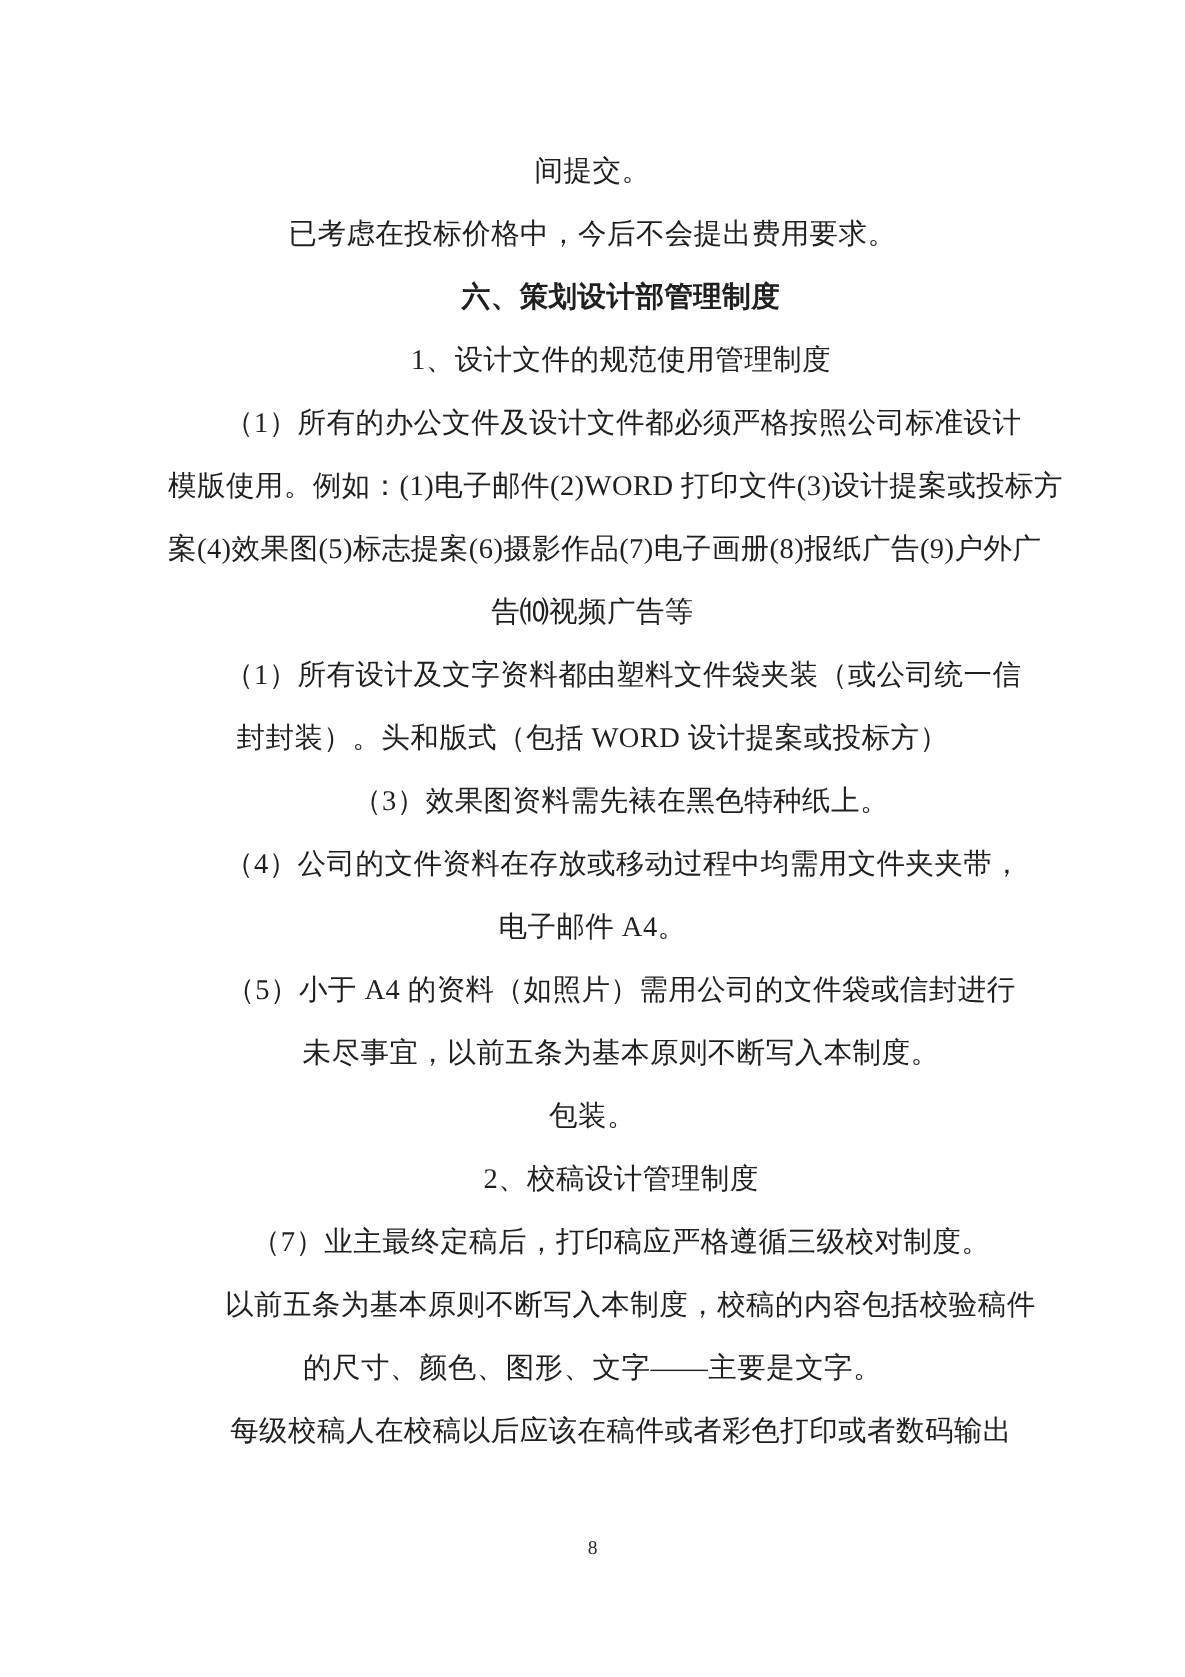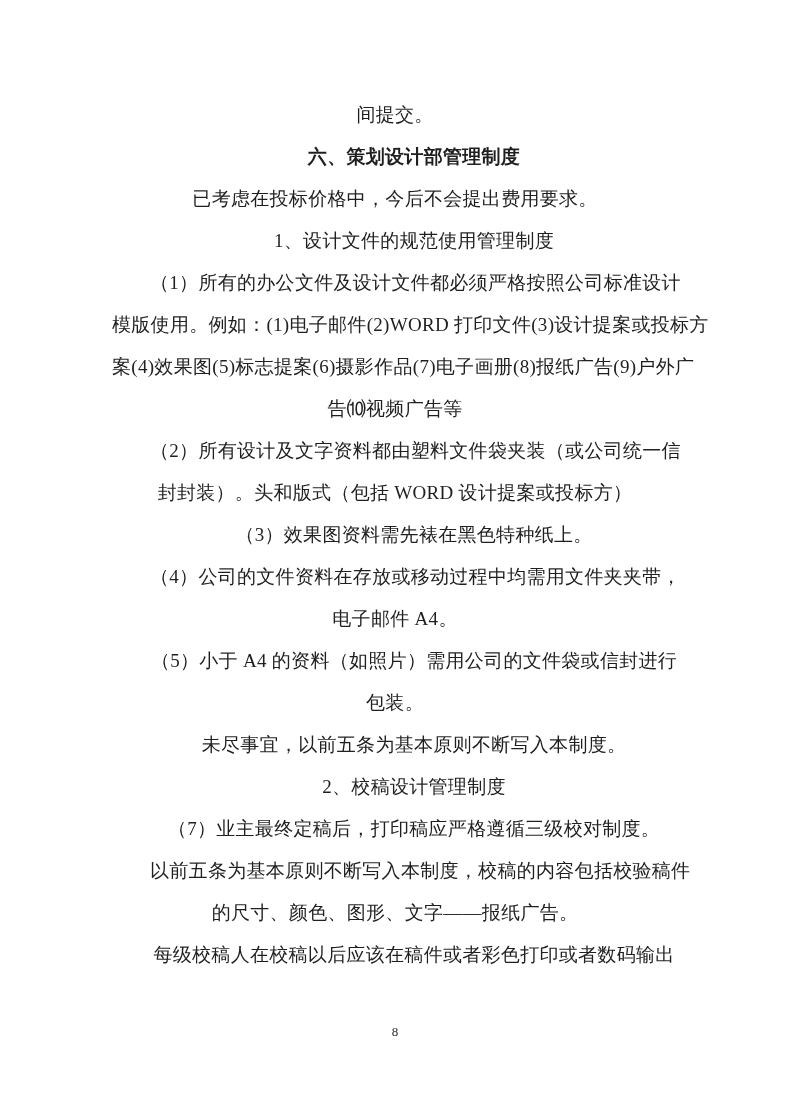--- a/index.html
+++ b/index.html
@@ -47,35 +47,35 @@
     line-height: 16px;
     color: #2a2a2a;
   }
 </style>
 </head>
 <body>
 
 <div class="page">
   <div class="content">
     <div class="line">间提交。</div>
+    <div class="line">已考虑在投标价格中，今后不会提出费用要求。</div>
     <div class="line indent heading">六、策划设计部管理制度</div>
-    <div class="line">已考虑在投标价格中，今后不会提出费用要求。</div>
     <div class="line indent">1、设计文件的规范使用管理制度</div>
     <div class="line indent">（1）所有的办公文件及设计文件都必须严格按照公司标准设计</div>
     <div class="line">模版使用。例如：(1)电子邮件(2)WORD 打印文件(3)设计提案或投标方</div>
     <div class="line">案(4)效果图(5)标志提案(6)摄影作品(7)电子画册(8)报纸广告(9)户外广</div>
     <div class="line">告⑽视频广告等</div>
-    <div class="line indent">（2）所有设计及文字资料都由塑料文件袋夹装（或公司统一信</div>
+    <div class="line indent">（1）所有设计及文字资料都由塑料文件袋夹装（或公司统一信</div>
     <div class="line">封封装）。头和版式（包括 WORD 设计提案或投标方）</div>
     <div class="line indent">（3）效果图资料需先裱在黑色特种纸上。</div>
     <div class="line indent">（4）公司的文件资料在存放或移动过程中均需用文件夹夹带，</div>
     <div class="line">电子邮件 A4。</div>
     <div class="line indent">（5）小于 A4 的资料（如照片）需用公司的文件袋或信封进行</div>
+    <div class="line indent">未尽事宜，以前五条为基本原则不断写入本制度。</div>
     <div class="line">包装。</div>
-    <div class="line indent">未尽事宜，以前五条为基本原则不断写入本制度。</div>
     <div class="line indent">2、校稿设计管理制度</div>
     <div class="line indent">（7）业主最终定稿后，打印稿应严格遵循三级校对制度。</div>
     <div class="line indent">以前五条为基本原则不断写入本制度，校稿的内容包括校验稿件</div>
-    <div class="line">的尺寸、颜色、图形、文字——报纸广告。</div>
+    <div class="line">的尺寸、颜色、图形、文字——主要是文字。</div>
     <div class="line indent">每级校稿人在校稿以后应该在稿件或者彩色打印或者数码输出</div>
   </div>
   <div class="page-number">8</div>
 </div>
 
 </body></html>

